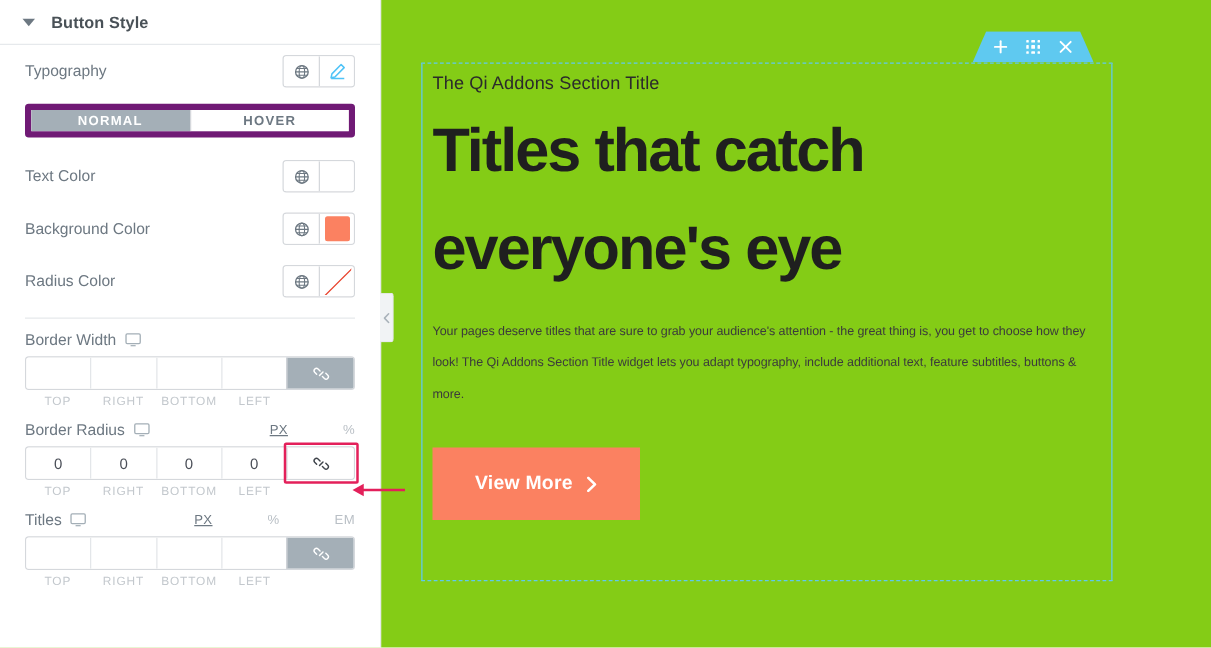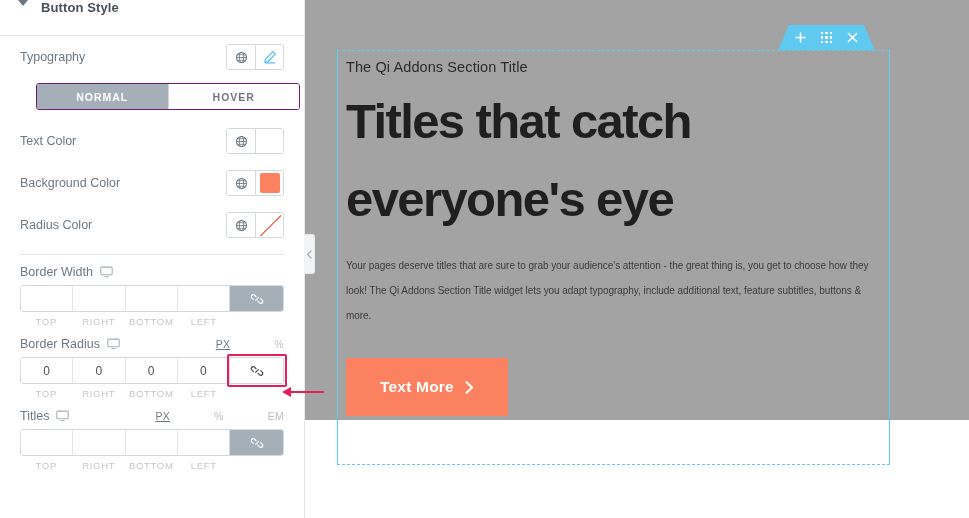--- a/index.html
+++ b/index.html
@@ -14,21 +14,21 @@
   
   .sidebar {
     width: 305px; height: 518px;
     background: #ffffff;
     border-right: 1px solid #e6e9ec;
     position: relative;
     display: flex; flex-direction: column;
   }
   .panel-header {
     height: 36px; min-height: 36px;
-    display: flex; align-items: flex-start;
+    display: flex; align-items: center;
     padding-left: 18px;
     border-bottom: 1px solid #e6e9ec;
     background: #ffffff;
   }
   .caret-down {
     width: 0; height: 0;
     border-left: 5px solid transparent;
     border-right: 5px solid transparent;
     border-top: 6px solid #6d7882;
     margin-right: 13px;
@@ -69,22 +69,22 @@
   }
   .swatch-none::after {
     content: ""; position: absolute; left: -4px; top: 50%;
     width: 32px; height: 1.4px; background: #e8402a;
     transform: rotate(-45deg); transform-origin: center;
   }
 
   
   .tab-toggle {
     display: flex; width: 100%; height: 27px;
-    border: 1px solid #701a75; border-radius: 3px; overflow: hidden;
-    margin: 5px 0 10px 16px;
+    border: 5px solid #701a75; border-radius: 3px; overflow: hidden;
+    margin: 5px 0 10px 0;
   }
   .tab-toggle .tab {
     flex: 1; display: flex; align-items: center; justify-content: center;
     font-size: 10.5px; letter-spacing: 1px; font-weight: bold;
     color: #6d7882; background: #fff; cursor: pointer;
   }
   .tab-toggle .tab.active { background: #a4afb7; color: #ffffff; }
   .tab-toggle .tab + .tab { border-left: 1px solid #d5d8dc; }
 
   .divider { height: 1px; background: #e6e9ec; margin: 8px 0 0 0; }
@@ -143,21 +143,21 @@
     position: absolute; right: -11px; top: 234px;
     width: 11px; height: 40px;
     background: #f1f3f5; border: 1px solid #e6e9ec; border-left: none;
     border-radius: 0 3px 3px 0;
     display: flex; align-items: center; justify-content: center;
     cursor: pointer; z-index: 20;
   }
 
   
   .canvas {
-    flex: 1; height: 420px; background: #a3a3a3;
+    flex: 1; height: 518px; background: #84cc16;
     position: relative;
   }
   .section-wrap {
     position: absolute; left: 32px; top: 50px;
     width: 553px; height: 415px;
   }
   .section-frame {
     position: absolute; inset: 0;
     border: 1px dashed #5fc9f0;
     border-left: 1px solid #5fc9f0;
@@ -469,21 +469,21 @@
         </span>
       </div>
 
       <div class="section-frame"></div>
 
       <div class="section-inner">
         <div class="eyebrow">The Qi Addons Section Title</div>
         <h1 class="big-title">Titles that catch everyone's eye</h1>
         <p class="body-copy">Your pages deserve titles that are sure to grab your audience's attention - the great thing is, you get to choose how they look! The Qi Addons Section Title widget lets you adapt typography, include additional text, feature subtitles, buttons &amp; more.</p>
         <button class="cta-btn" style="background: rgb(251, 129, 97); color: rgb(255, 255, 255);">
-          <span>Text More</span>
+          <span>View More</span>
           <svg width="9" height="13" viewBox="0 0 9 13">
             <path d="M1.6 1.3 L7 6.5 L1.6 11.7" fill="none" stroke="#ffffff" stroke-width="2.1" stroke-linecap="round" stroke-linejoin="round"></path>
           </svg>
         </button>
       </div>
     </div>
   </main>
 </div>
 
 </body></html>

